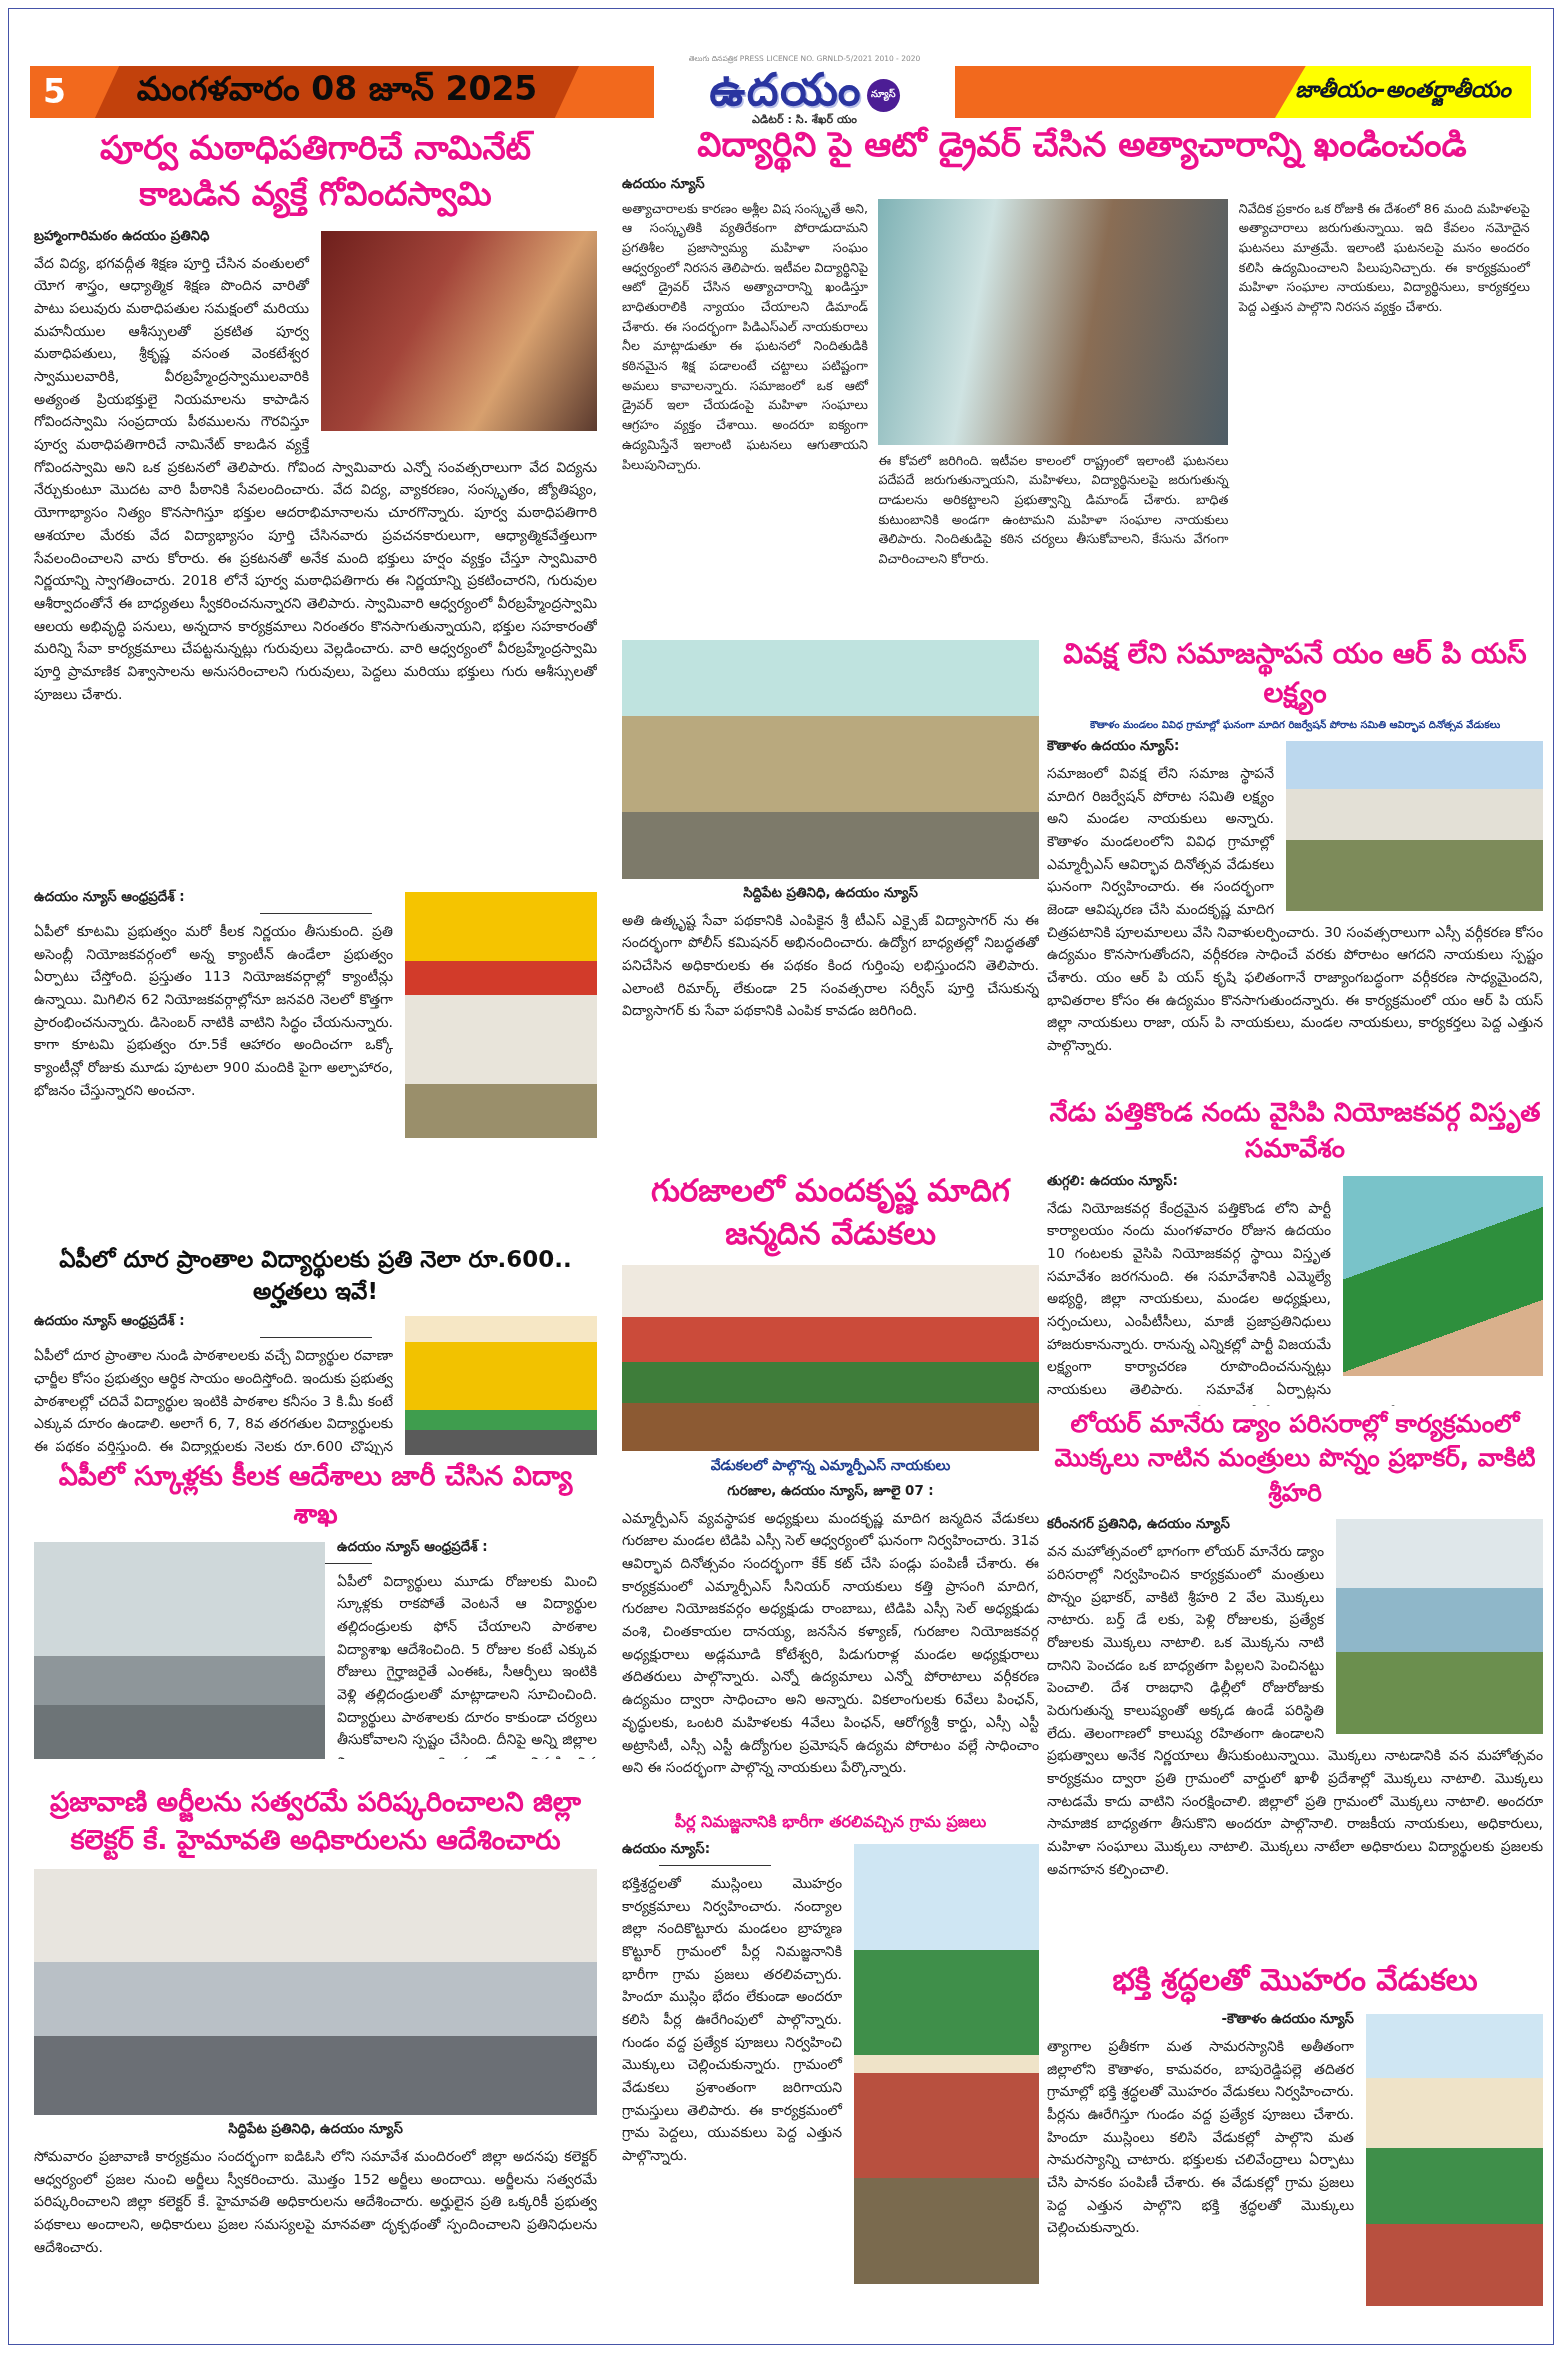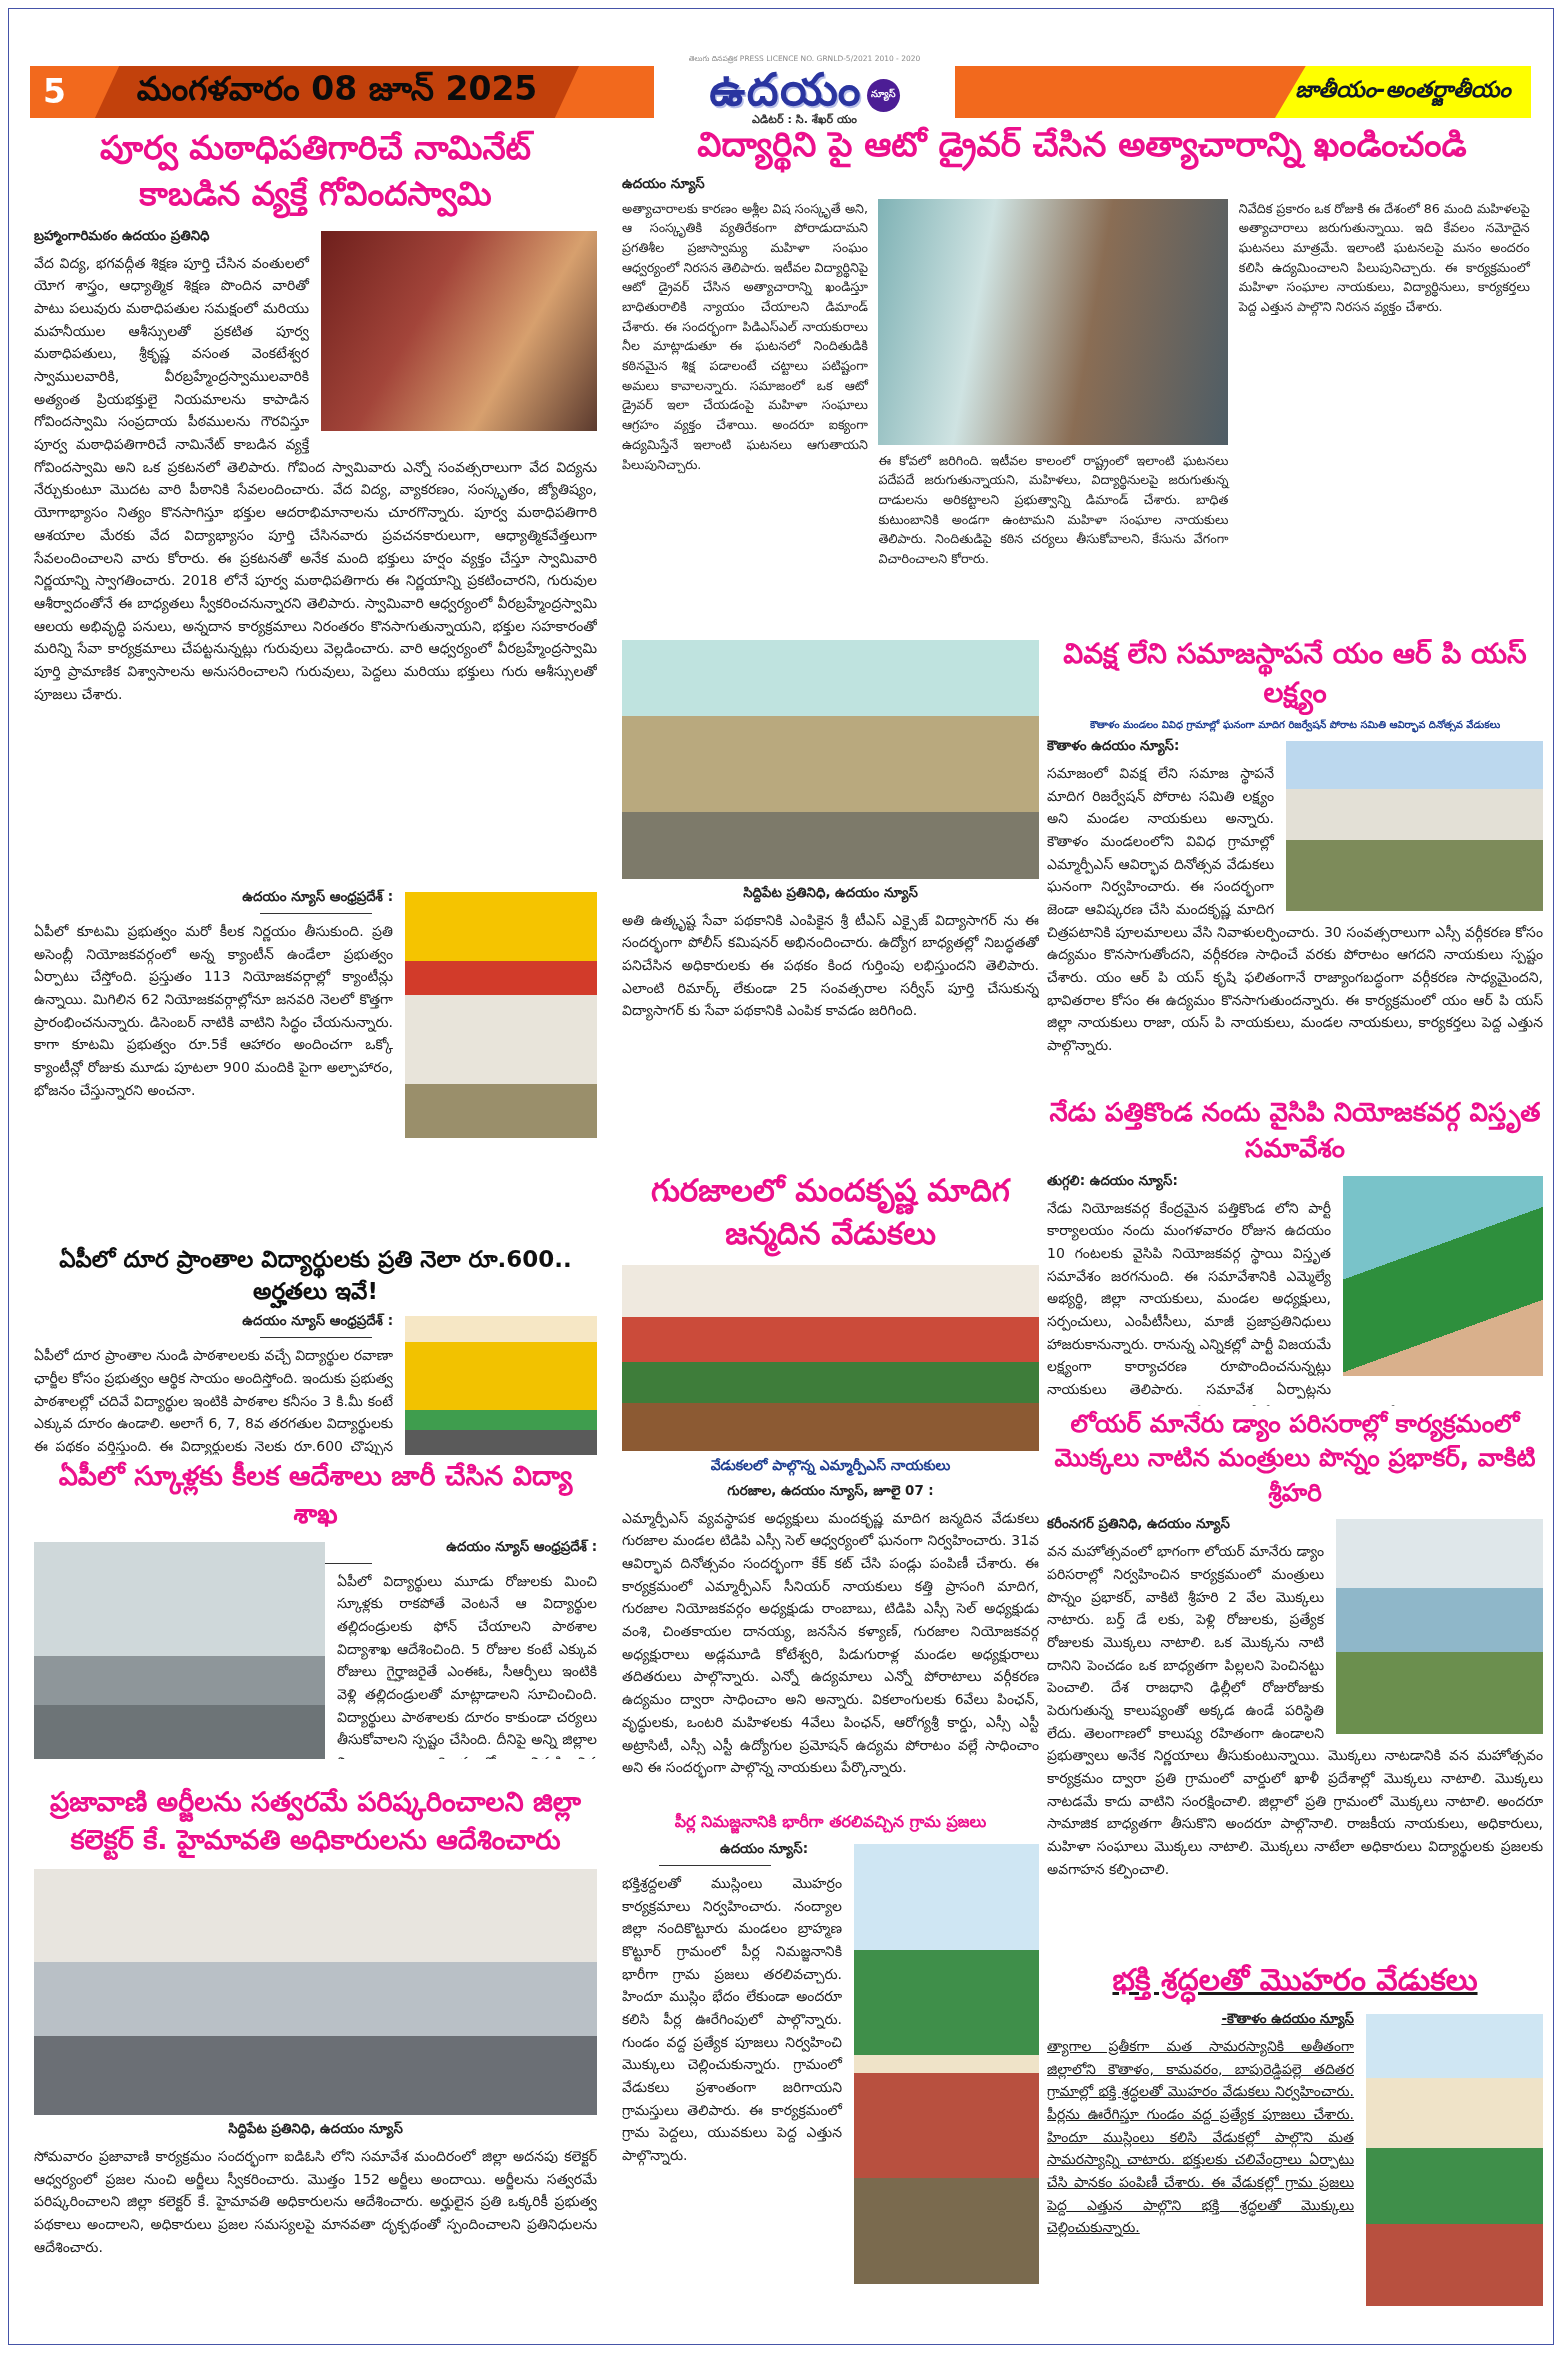--- a/index.html
+++ b/index.html
@@ -26,21 +26,21 @@
   .yellow-right{position:absolute;right:30px;top:66px;width:256px;height:52px;background:#ffff00;
                 clip-path:polygon(12% 0,100% 0,100% 100%,0 100%);
                 display:flex;align-items:center;justify-content:center;}
   .yellow-right .section{font-size:22.4px;font-weight:bold;font-style:italic;color:#0f172a;}
   
   .art{position:absolute;overflow:hidden;}
   .hl-pink{color:#ec108c;font-weight:bold;text-align:center;line-height:1.4;}
   .hl-black{color:#101010;font-weight:bold;text-align:center;line-height:1.4;}
   .byline{font-weight:bold;font-size:13.4px;color:#222;margin:6px 0;}
   .byline.center{text-align:center;}
-  .byline.underl{display:block;text-align:right;}
+  .byline.underl{display:block;text-align:left;}
   .byline.underl:after{content:"";display:block;width:112px;margin:6px auto 0;border-bottom:1.5px solid #333;}
   .body-txt{font-size:14px;line-height:1.62;text-align:justify;color:#1b1b1b;}
   .body-sm{font-size:12.7px;line-height:1.55;text-align:justify;color:#1b1b1b;}
   .photo{background:#ccc;}
   .ph-r{float:right;margin:3px 0 6px 12px;}
   .ph-l{float:left;margin:3px 12px 6px 0;}
   .caption-blue{color:#1d3d8f;font-weight:bold;font-size:14px;text-align:center;margin-top:6px;}
   .subhead-blue{color:#1d3d8f;font-weight:bold;font-size:10px;text-align:center;line-height:1.5;margin-top:4.5px;}
   .cols{display:flex;gap:10.4px;}
 </style>
@@ -165,21 +165,21 @@
 
   <div class="art" style="left:1047px;top:1407px;width:496px;height:550px;">
     <div class="hl-pink" style="font-size:24.6px;">లోయర్ మానేరు డ్యాం పరిసరాల్లో కార్యక్రమంలో మొక్కలు నాటిన మంత్రులు పొన్నం ప్రభాకర్, వాకిటి శ్రీహరి</div>
     <div style="margin-top:6px;">
       <div class="photo ph-r" style="width:207px;height:215px;background:linear-gradient(180deg,#dfe7ea 0 32%,#8fb7c9 32% 62%,#6b8f4e 62%);"></div>
       <div class="byline">కరీంనగర్ ప్రతినిధి, ఉదయం న్యూస్</div>
       <div class="body-txt">వన మహోత్సవంలో భాగంగా లోయర్ మానేరు డ్యాం పరిసరాల్లో నిర్వహించిన కార్యక్రమంలో మంత్రులు పొన్నం ప్రభాకర్, వాకిటి శ్రీహరి 2 వేల మొక్కలు నాటారు. బర్త్ డే లకు, పెళ్లి రోజులకు, ప్రత్యేక రోజులకు మొక్కలు నాటాలి. ఒక మొక్కను నాటి దానిని పెంచడం ఒక బాధ్యతగా పిల్లలని పెంచినట్టు పెంచాలి. దేశ రాజధాని ఢిల్లీలో రోజురోజుకు పెరుగుతున్న కాలుష్యంతో అక్కడ ఉండే పరిస్థితి లేదు. తెలంగాణలో కాలుష్య రహితంగా ఉండాలని ప్రభుత్వాలు అనేక నిర్ణయాలు తీసుకుంటున్నాయి. మొక్కలు నాటడానికి వన మహోత్సవం కార్యక్రమం ద్వారా ప్రతి గ్రామంలో వార్డులో ఖాళీ ప్రదేశాల్లో మొక్కలు నాటాలి. మొక్కలు నాటడమే కాదు వాటిని సంరక్షించాలి. జిల్లాలో ప్రతి గ్రామంలో మొక్కలు నాటాలి. అందరూ సామాజిక బాధ్యతగా తీసుకొని అందరూ పాల్గొనాలి. రాజకీయ నాయకులు, అధికారులు, మహిళా సంఘాలు మొక్కలు నాటాలి. మొక్కలు నాటేలా అధికారులు విద్యార్థులకు ప్రజలకు అవగాహన కల్పించాలి.</div>
     </div>
   </div>
 
-  <div class="art" style="left:1047px;top:1959px;width:496px;height:368px;text-decoration:underline;">
+  <div class="art" style="left:1047px;top:1959px;width:496px;height:368px;">
     <div class="hl-pink" style="font-size:30px;">భక్తి శ్రద్ధలతో మొహరం వేడుకలు</div>
     <div style="margin-top:10px;">
       <div class="photo ph-r" style="width:177px;height:292px;background:linear-gradient(180deg,#cfe6f3 0 22%,#efe3c8 22% 46%,#3f8f4a 46% 72%,#b8503f 72%);"></div>
       <div class="byline" style="text-align:right;padding-right:15px;">-కౌతాళం ఉదయం న్యూస్</div>
       <div class="body-txt">త్యాగాల ప్రతీకగా మత సామరస్యానికి అతీతంగా జిల్లాలోని కౌతాళం, కామవరం, బాపురెడ్డిపల్లె తదితర గ్రామాల్లో భక్తి శ్రద్ధలతో మొహరం వేడుకలు నిర్వహించారు. పీర్లను ఊరేగిస్తూ గుండం వద్ద ప్రత్యేక పూజలు చేశారు. హిందూ ముస్లింలు కలిసి వేడుకల్లో పాల్గొని మత సామరస్యాన్ని చాటారు. భక్తులకు చలివేంద్రాలు ఏర్పాటు చేసి పానకం పంపిణీ చేశారు. ఈ వేడుకల్లో గ్రామ ప్రజలు పెద్ద ఎత్తున పాల్గొని భక్తి శ్రద్ధలతో మొక్కులు చెల్లించుకున్నారు.</div>
     </div>
   </div>
 
   <div class="frame"></div>
 </div>

